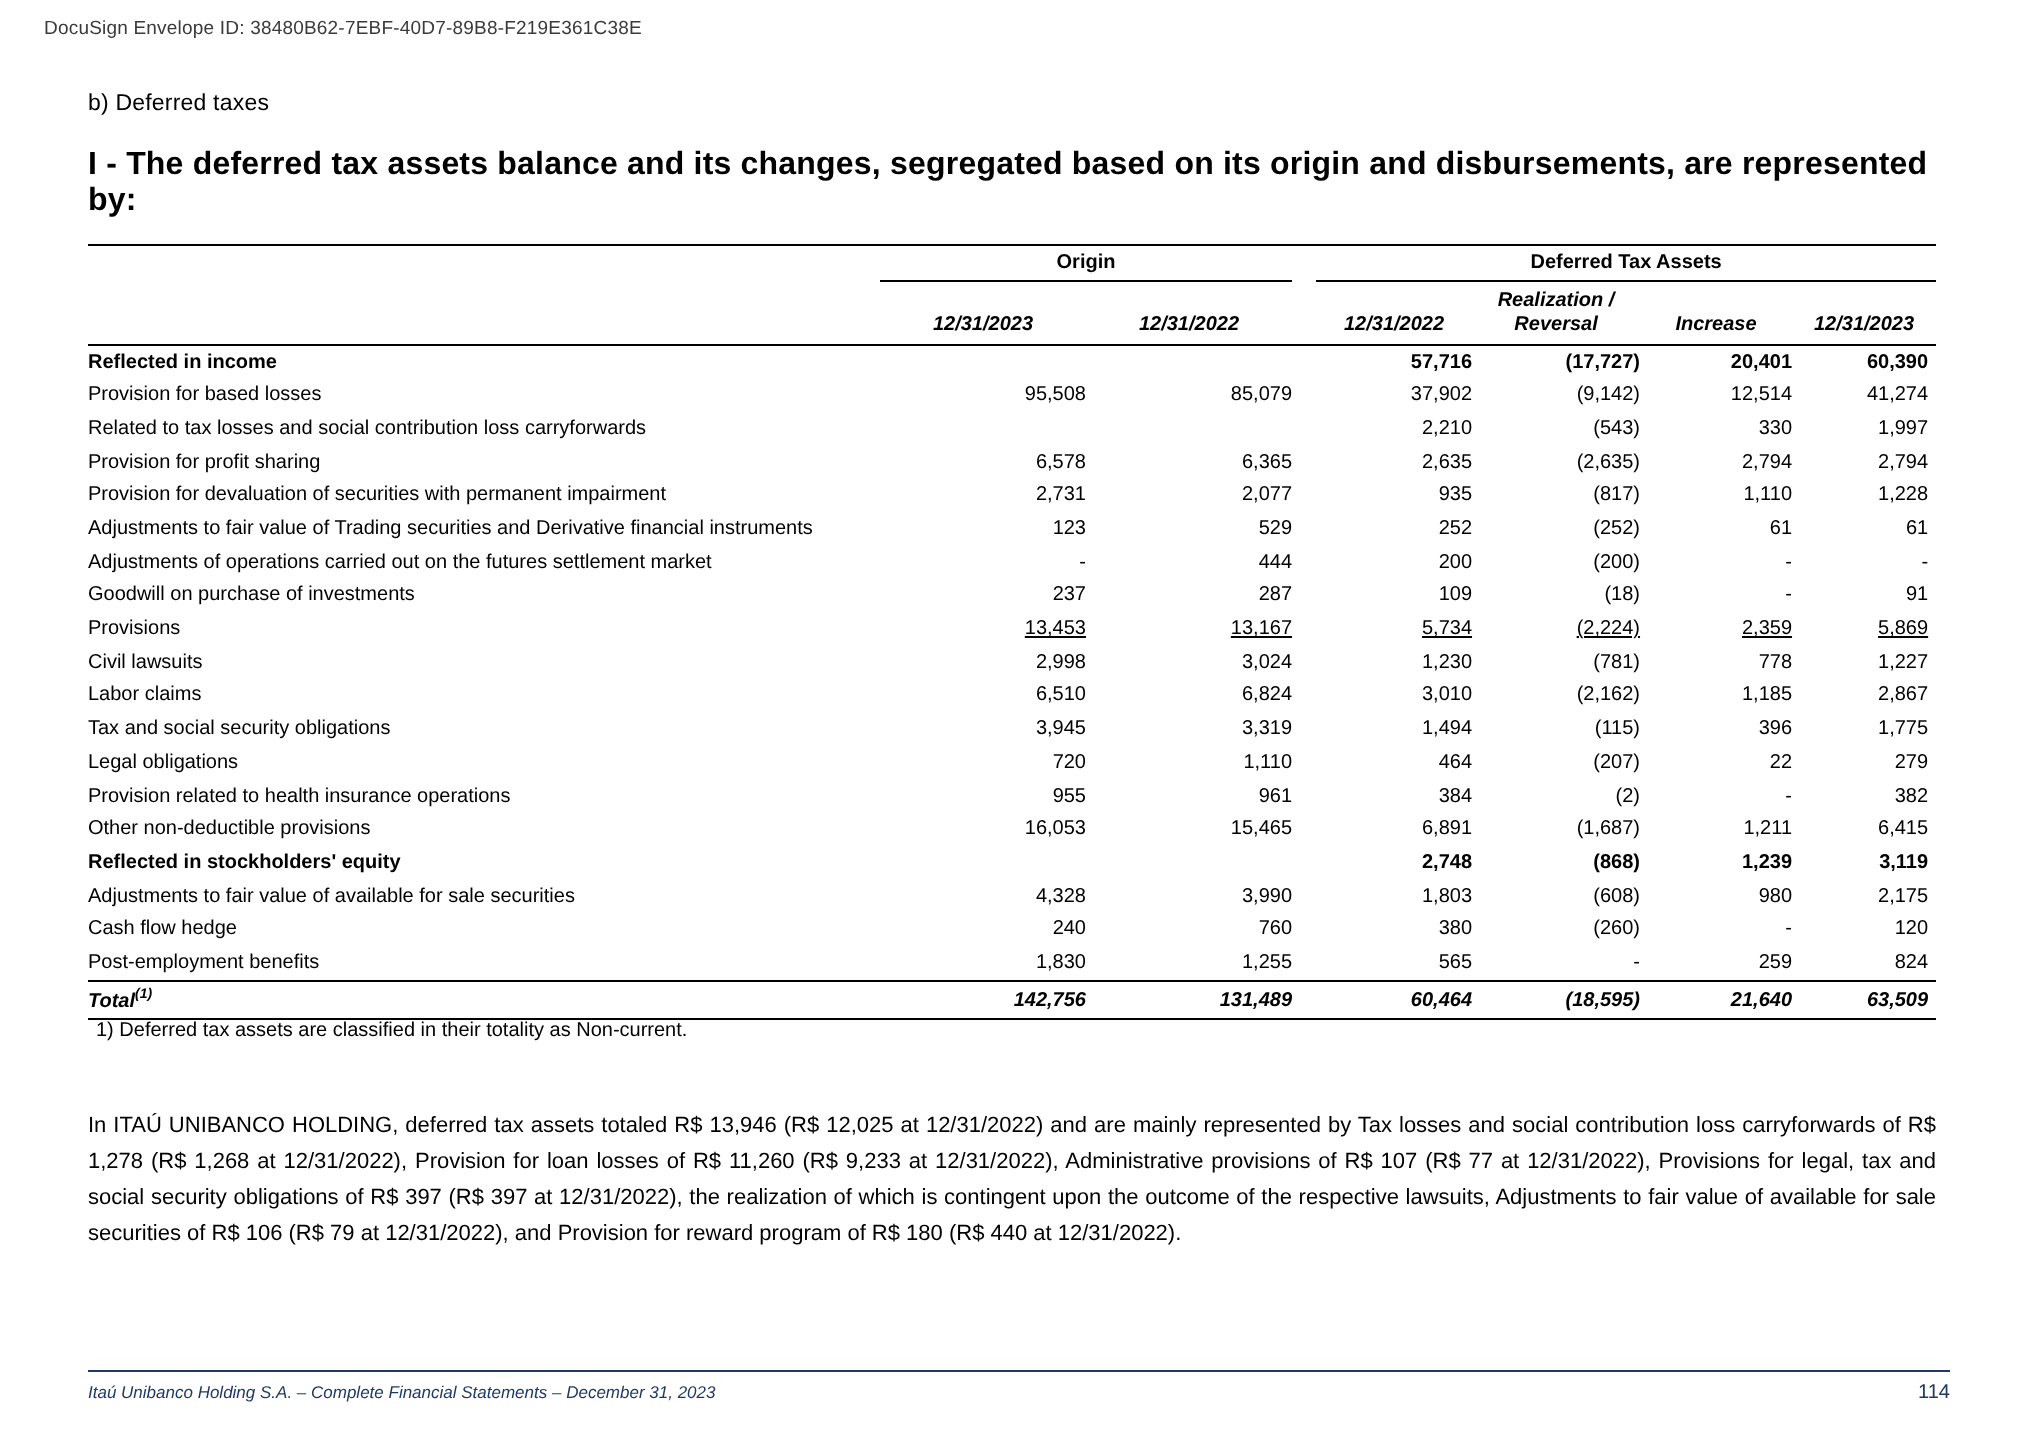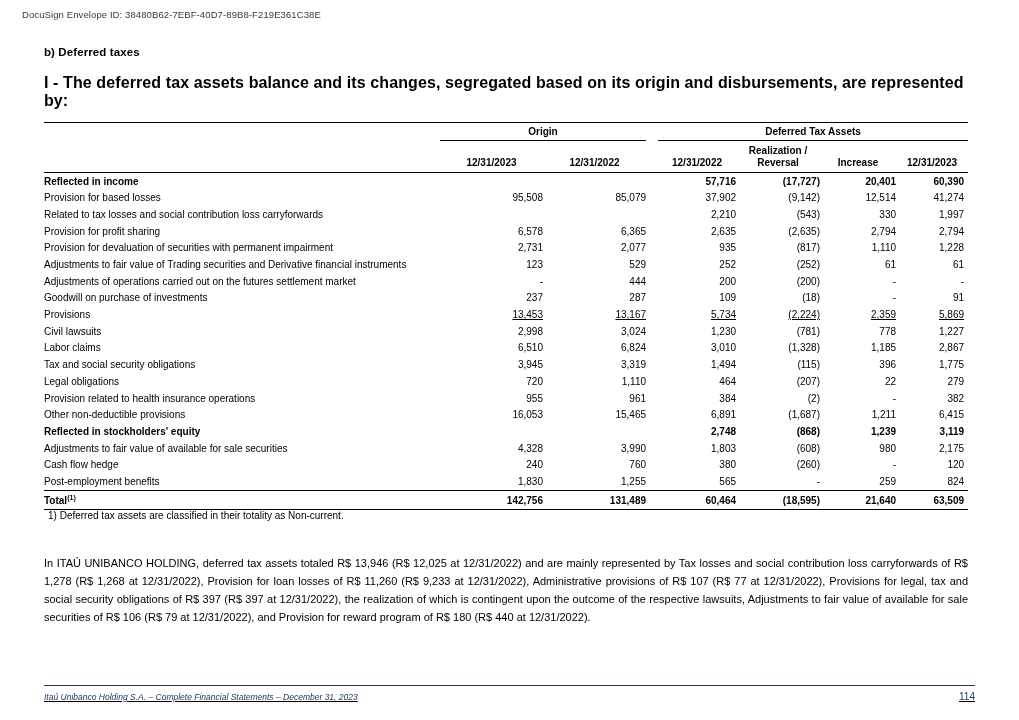--- a/index.html
+++ b/index.html
@@ -32,21 +32,21 @@
     font-family: "Liberation Sans", sans-serif;
   }
   .content {
     position: absolute;
     top: 46px;
     left: 44px;
     width: 930px;
   }
   .heading-b {
     font-size: 11.5px;
-    font-weight: bold;
+    font-weight: normal;
     margin: 0 0 16px 0;
     letter-spacing: 0.1px;
   }
   .heading-i {
     font-size: 16px;
     font-weight: bold;
     margin: 0 0 12px 0;
     letter-spacing: 0.1px;
   }
   table.fin {
@@ -68,21 +68,21 @@
   }
   .col-head {
     text-align: center;
     font-weight: bold;
     font-size: 10px;
     padding: 4px 0 4px 0 !important;
     line-height: 1.15;
   }
   .rule-top { border-top: 1.6px solid #000; }
   .rule-bot { border-bottom: 1.6px solid #000; }
-  .rule-thin-bot { border-bottom: 1px solid #000; }
+  .rule-thin-bot { border-bottom: 1px solid #000; font-style: italic; }
   tr.row td {
     padding: 2.6px 0 2.6px 0 !important;
     font-size: 10px;
     line-height: 1.15;
   }
   td.lbl { text-align: left; padding-left: 4px !important; }
   td.num { text-align: right; padding-right: 10px !important; }
   td.num.last { padding-right: 4px !important; }
   .bold { font-weight: bold; }
   .ind1 { padding-left: 12px !important; }
@@ -113,21 +113,20 @@
   .footer {
     position: absolute;
     left: 44px;
     right: 44px;
     bottom: 18px;
     border-top: 1.2px solid #1f3864;
     padding-top: 5px;
     display: flex;
     justify-content: space-between;
     align-items: baseline;
-    text-decoration: underline;
   }
   .footer-text {
     font-size: 8.5px;
     font-style: italic;
     color: #1f3864;
   }
   .footer-page {
     font-size: 10px;
     color: #1f3864;
   }
@@ -274,21 +273,21 @@
             <td class="num">(781)</td>
             <td class="num">778</td>
             <td class="num last">1,227</td>
           </tr>
           <tr class="row">
             <td class="lbl ind2">Labor claims</td>
             <td class="num">6,510</td>
             <td class="num">6,824</td>
             <td class="spacer-col"></td>
             <td class="num">3,010</td>
-            <td class="num">(1,328)</td>
+            <td class="num">(2,162)</td>
             <td class="num">1,185</td>
             <td class="num last">2,867</td>
           </tr>
           <tr class="row">
             <td class="lbl ind2">Tax  and social security obligations</td>
             <td class="num">3,945</td>
             <td class="num">3,319</td>
             <td class="spacer-col"></td>
             <td class="num">1,494</td>
             <td class="num">(115)</td>

